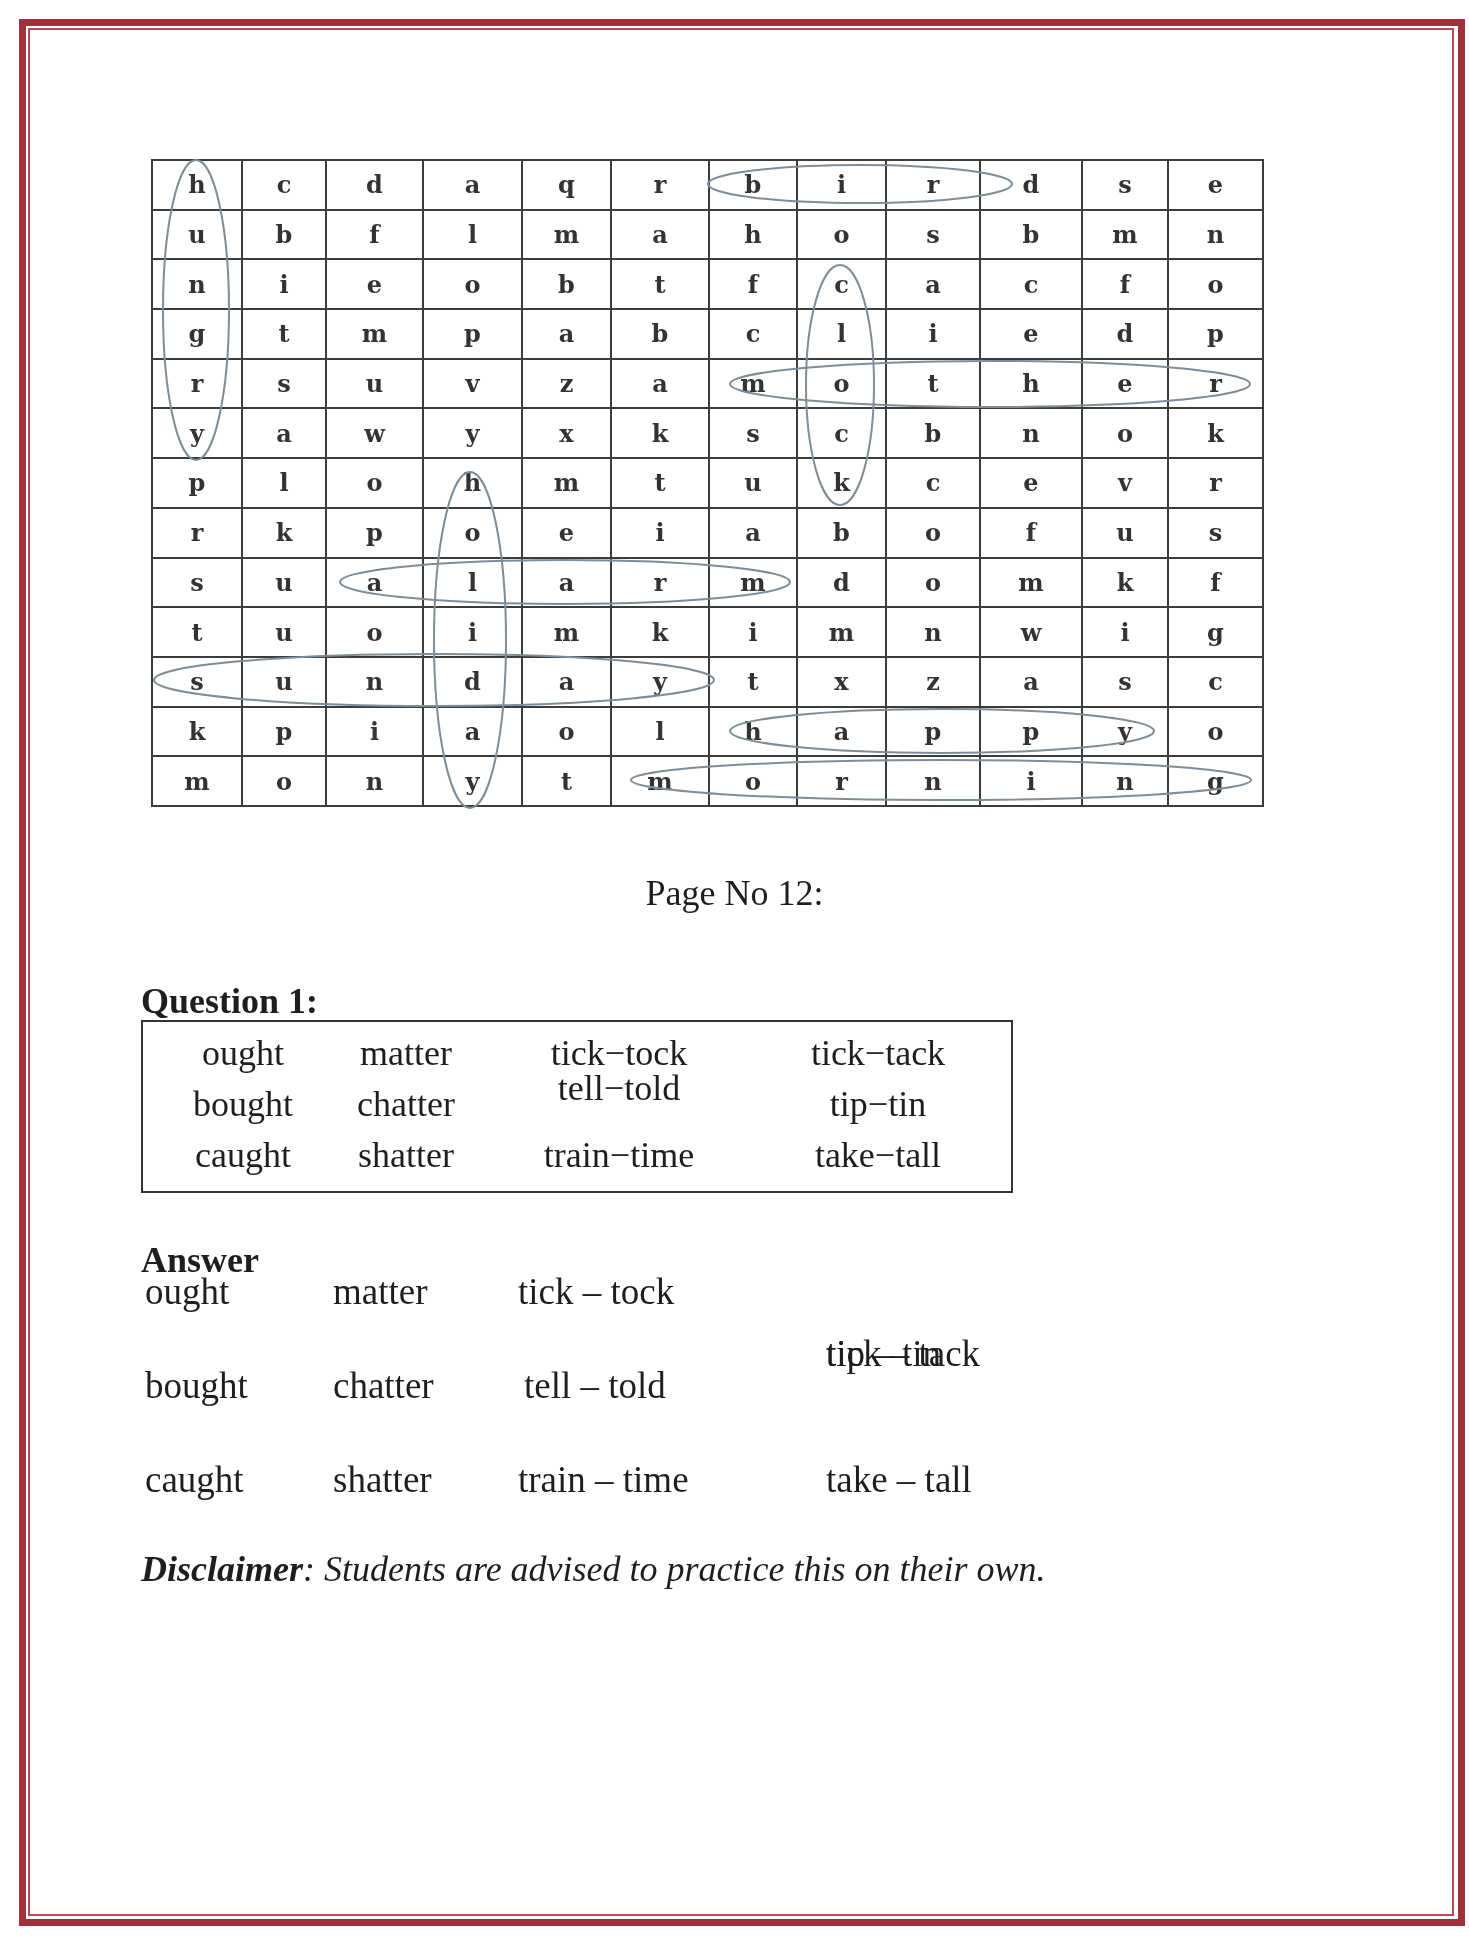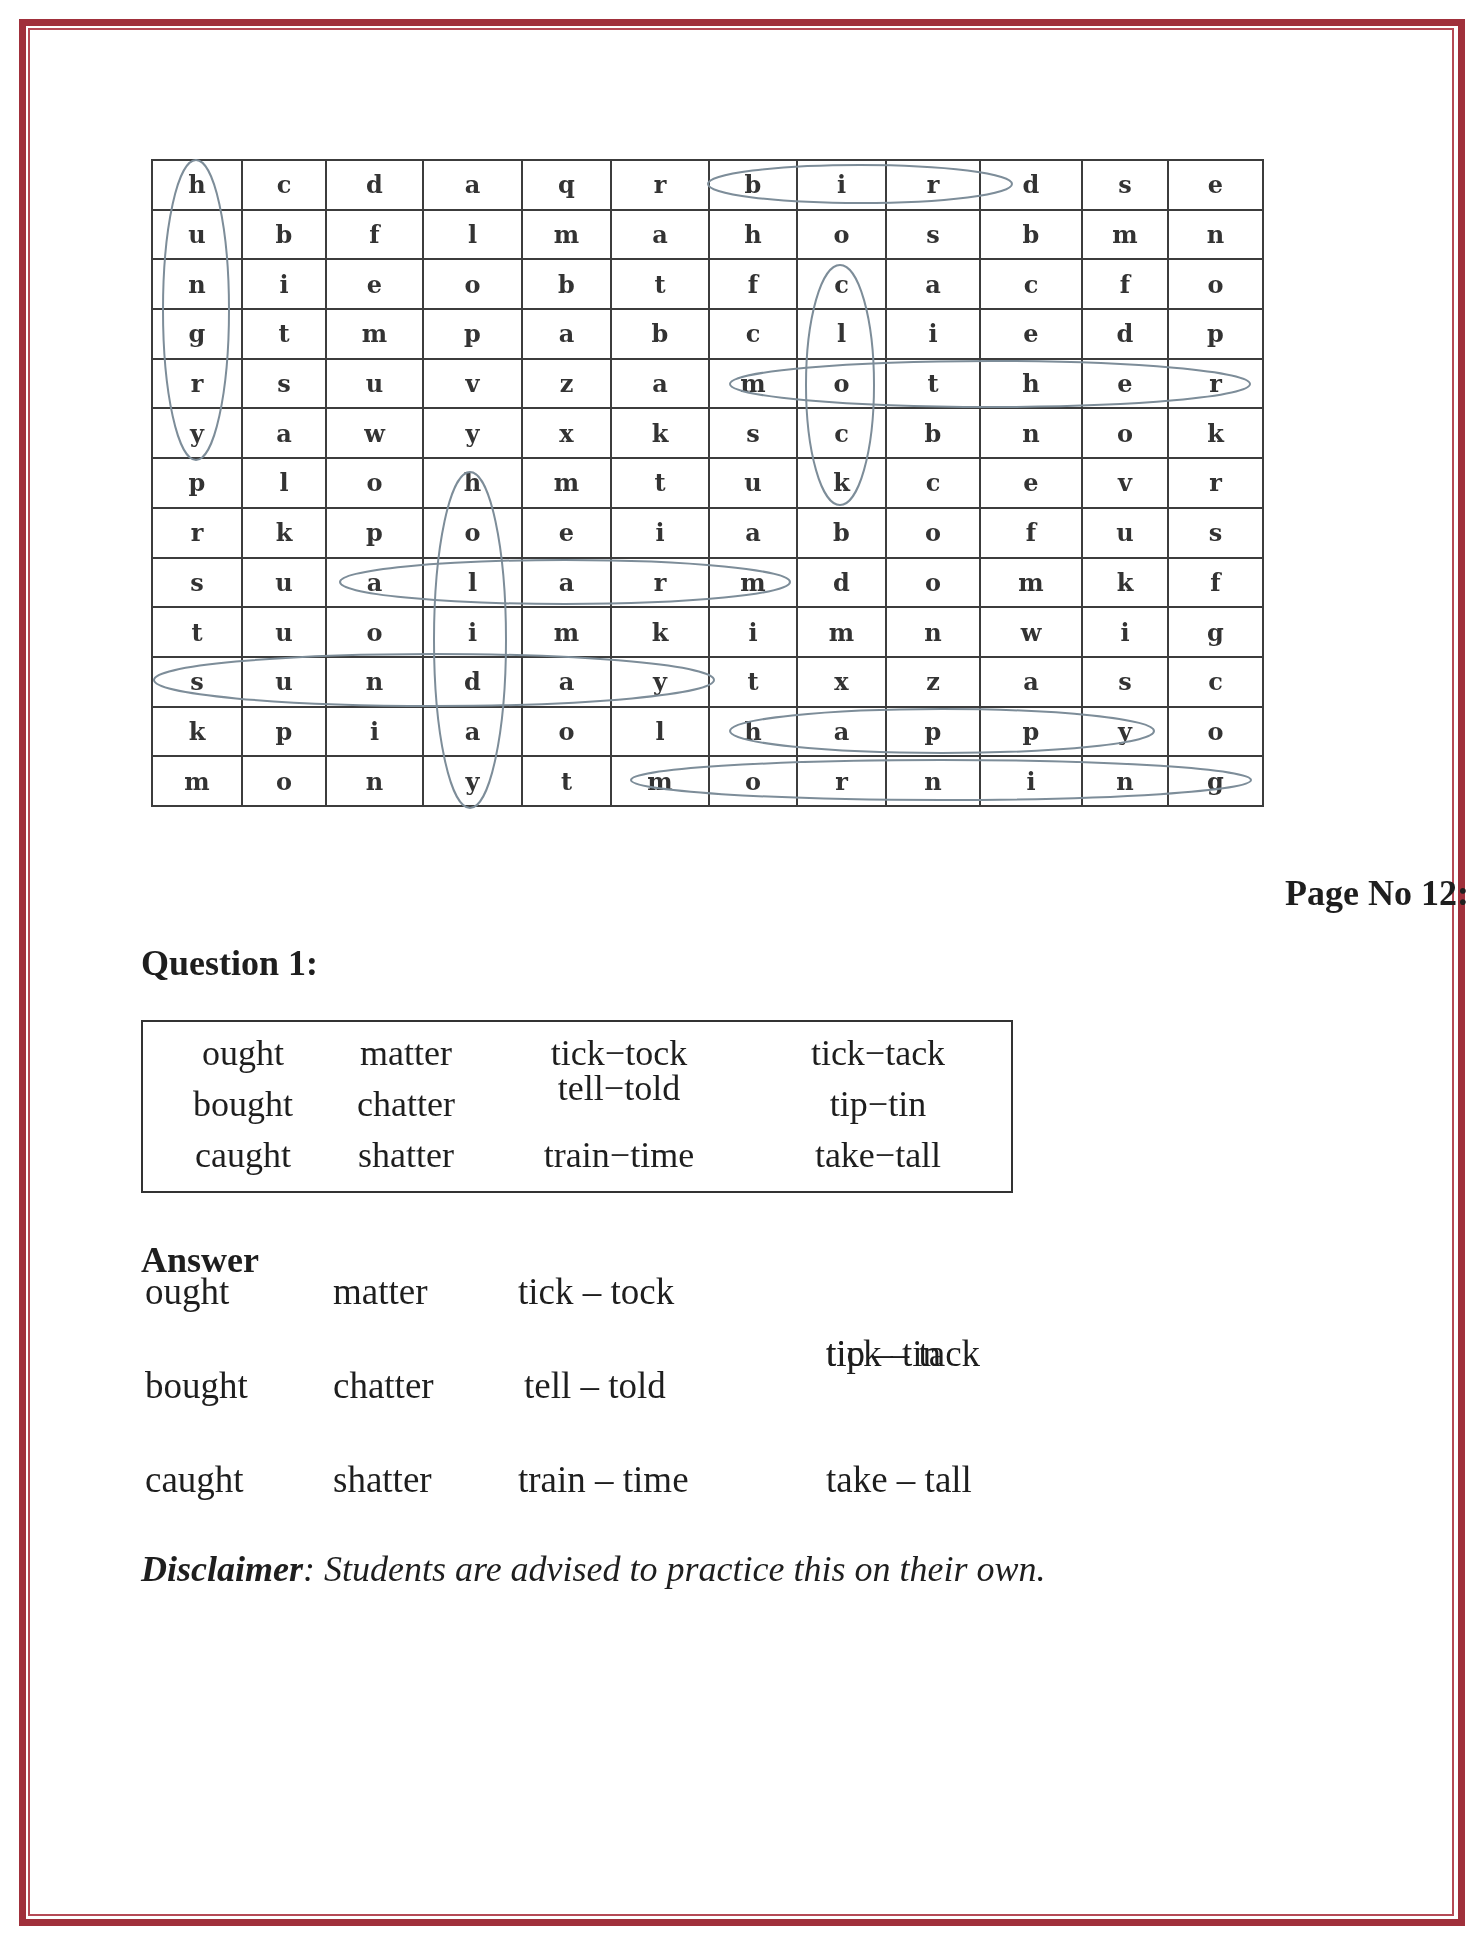--- a/index.html
+++ b/index.html
@@ -9,23 +9,23 @@
                  box-sizing:border-box; border:7px solid #a0303b; }
   .frame-inner { position:absolute; left:28px; top:28px; width:1426px; height:1888px;
                  box-sizing:border-box; border:2px solid #b54a55; }
   .grid { position:absolute; left:151px; top:159px; width:1111px; height:648px;
           border-collapse:collapse; table-layout:fixed; }
   .grid td { border:2px solid #3c3c3c; text-align:center; vertical-align:middle;
              font-family:"DejaVu Serif", serif; font-weight:bold; font-size:24px;
              color:#333; height:46px; padding:0; }
   .loops { position:absolute; left:0; top:0; width:1469px; height:1937px; pointer-events:none; }
   .loops ellipse { fill:none; stroke:#7d8d99; stroke-width:2; }
-  .page-no { position:absolute; left:0; width:1469px; top:872px; text-align:right;
-             font-weight:bold; font-size:36px; }
-  .q-title { position:absolute; left:141px; top:942px; font-weight:bold; font-size:36px;text-align:right; }
+  .page-no { position:absolute; left:0; width:1469px; top:872px; text-align:center;
+             font-weight:normal; font-size:36px; }
+  .q-title { position:absolute; left:141px; top:980px; font-weight:bold; font-size:36px;text-align:right; }
   .q-box { position:absolute; left:141px; top:1020px; width:872px; height:173px;
            box-sizing:border-box; border:2px solid #333; }
   .q-cell { position:absolute; font-size:36px; text-align:center; width:220px; }
   .ans-title { position:absolute; left:141px; top:1198px; font-weight:bold; font-size:36px;margin-top:41px; }
   .ans-cell { position:absolute; font-size:37px; white-space:nowrap; }
   .disclaimer { position:absolute; left:141px; top:1548px; font-size:36px; font-style:italic; white-space:nowrap; }
   .disclaimer b { font-weight:bold;margin-top:33px; }
 </style>
 </head>
 <body>

